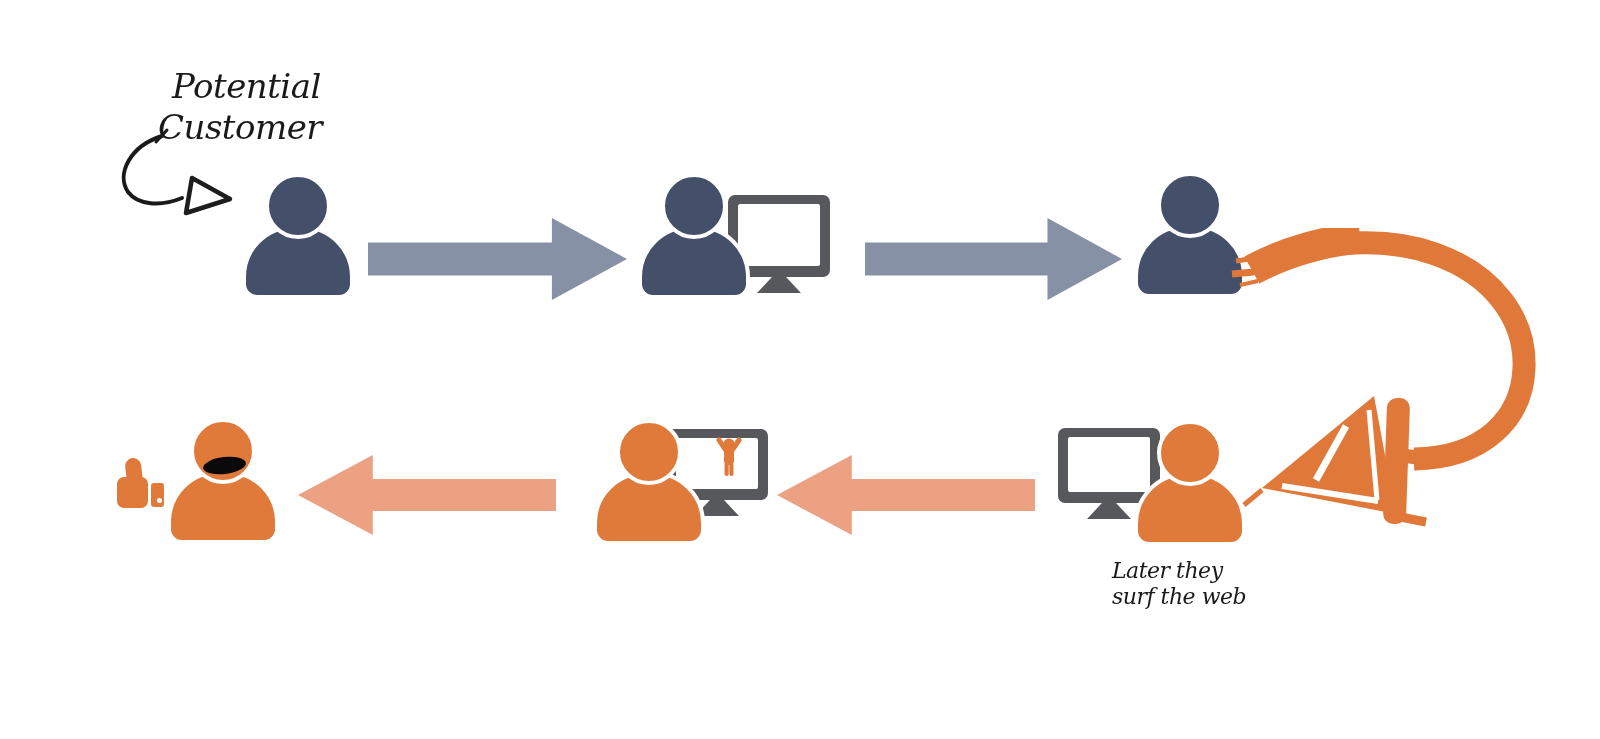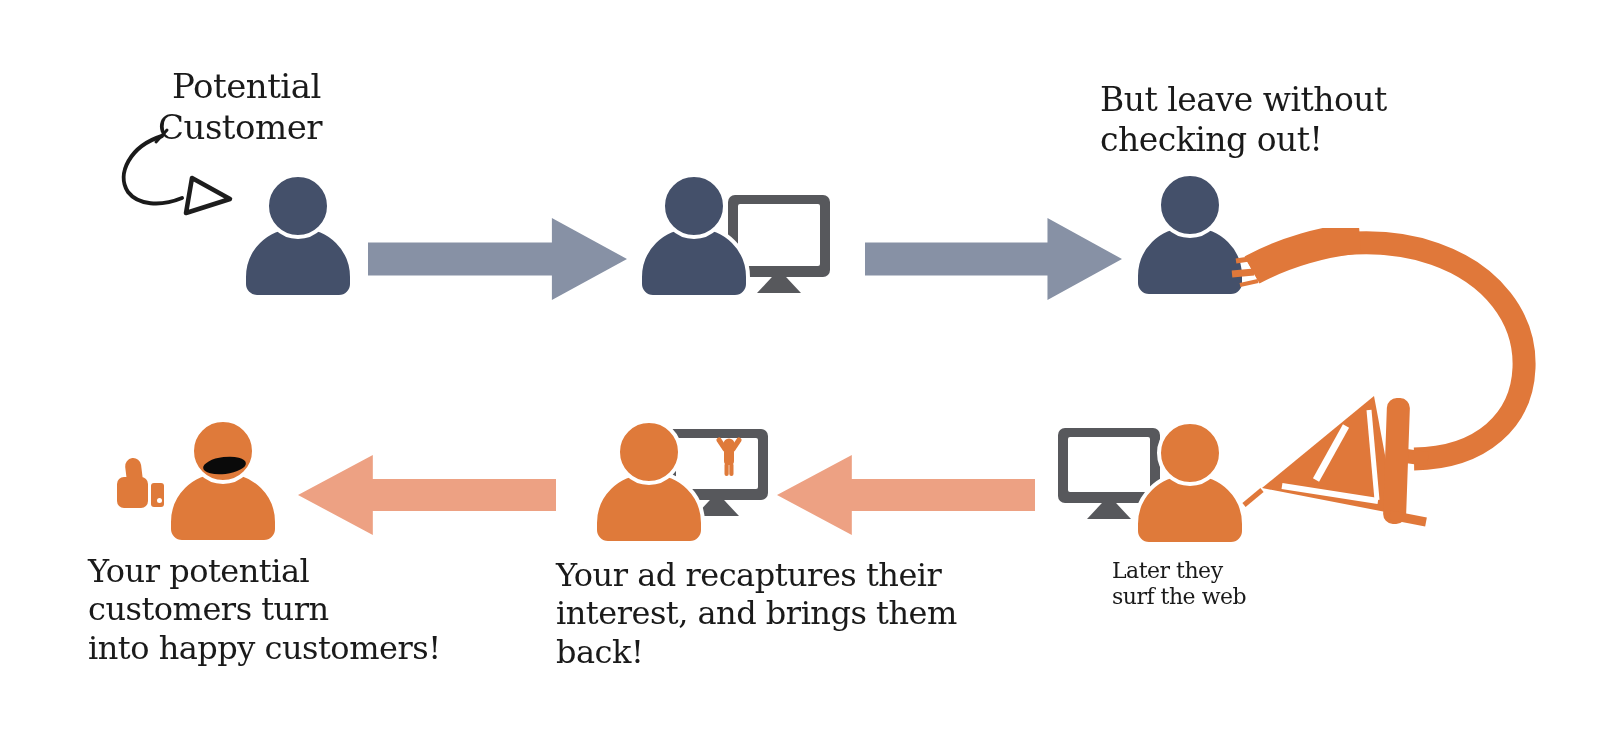--- a/index.html
+++ b/index.html
@@ -4,21 +4,21 @@
 <style>
   html,body { margin:0; padding:0; background:#fff; }
   .canvas {
     position:relative; width:1600px; height:739px; overflow:hidden;
     background:var(--background,#fff);
     font-family:"DejaVu Serif", serif;
   }
 
   
   .caption {
-    position:absolute; color:var(--ink,#1a1a1a);
+    position:absolute; font-style:italic; color:var(--ink,#1a1a1a);
     white-space:pre-line; line-height:1.2; letter-spacing:-0.5px; font-weight:500;
   }
   .c1 { left:158px; top:66px;  font-size:34px; text-indent:14px; }
   .c2 { left:620px; top:78px;  font-size:33px; }
   .c3 { left:1100px; top:80px; font-size:33px; }
   .c4 { left:1112px; top:558px; font-size:22px; }
   .c5 { left:556px; top:556px; font-size:32px; }
   .c6 { left:88px;  top:552px; font-size:32px; }
 
   
@@ -70,30 +70,22 @@
   .or-fill { fill:var(--person-orange,#df7a3a); }
   .or-line { stroke:var(--person-orange,#df7a3a); fill:none; stroke-linecap:round; }
 </style>
 </head>
 <body>
 
 <div class="canvas">
 
   <div class="caption c1">Potential
 Customer</div>
-  <div class="caption c3">But leave without
-checking out!</div>
   <div class="caption c4">Later they
 surf the web</div>
-  <div class="caption c5">Your ad recaptures their
-interest, and brings them
-back!</div>
-  <div class="caption c6">Your potential
-customers turn
-into happy customers!</div>
 
   <svg class="svg-abs" style="left:112px; top:112px;" width="130" height="110" viewBox="0 0 130 110">
     <path class="ink-line" stroke-width="4" d="M 50 24 C 18 34, 4 62, 16 80 C 26 93, 48 95, 70 86"></path>
     <path class="ink-line" stroke-width="3" d="M 44 30 L 55 18"></path>
     <polygon points="80,66 118,87 74,101" fill="#ffffff" stroke="#1d1d1d" stroke-width="4.5" stroke-linejoin="round"></polygon>
   </svg>
 
   <div class="person dark" style="left:242px; top:173px;">
     <div class="p-body"></div>
     <div class="p-head"></div>

